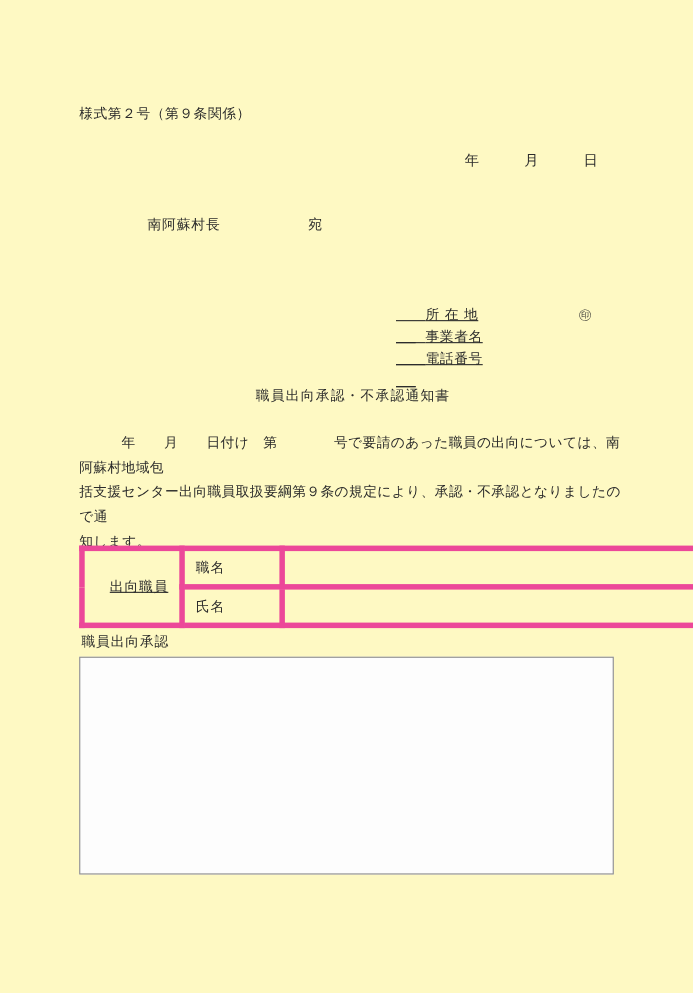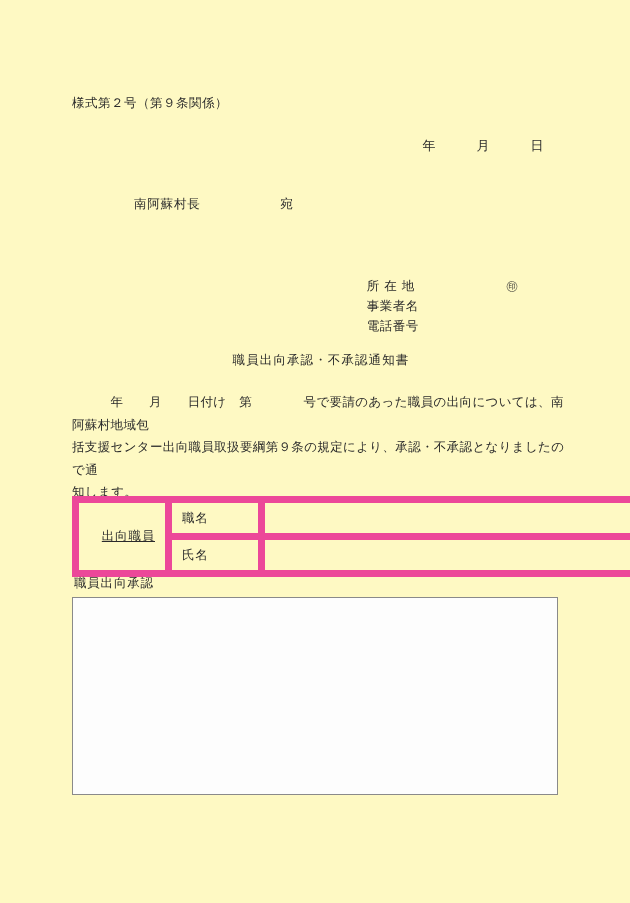--- a/index.html
+++ b/index.html
@@ -52,24 +52,25 @@
     top: 196px;
     font-size: 12.5px;
     white-space: pre;
     letter-spacing: 0.8px;
     margin-left: 48px;
   }
 
   
   .sender-block {
     position: absolute;
-    left: 340px;
+    left: 360px;
     top: 256px;
     font-size: 12.5px;
     line-height: 20px;
+    text-decoration: underline;
   }
   .sender-row {
     position: relative;
     height: 20px;
     white-space: pre;
     letter-spacing: 0.5px;
   }
   .seal-mark {
     position: absolute;
     left: 166px;
@@ -108,21 +109,21 @@
   .staff-table {
     position: absolute;
     left: 72px;
     top: 496px;
     width: 518px;
     border-collapse: collapse;
     table-layout: fixed;
     font-size: 12.5px;
   }
   .staff-table td {
-    border: 7px solid #ec4899;
+    border: 5px solid #ec4899;
     height: 30px;
     padding: 0 10px;
     vertical-align: middle;
     letter-spacing: 0.8px;
   }
   .col-group { width: 66px; text-align: right; text-decoration: underline; }
   .col-label { width: 66px; }
   .col-value { width: 386px; }
 
   

